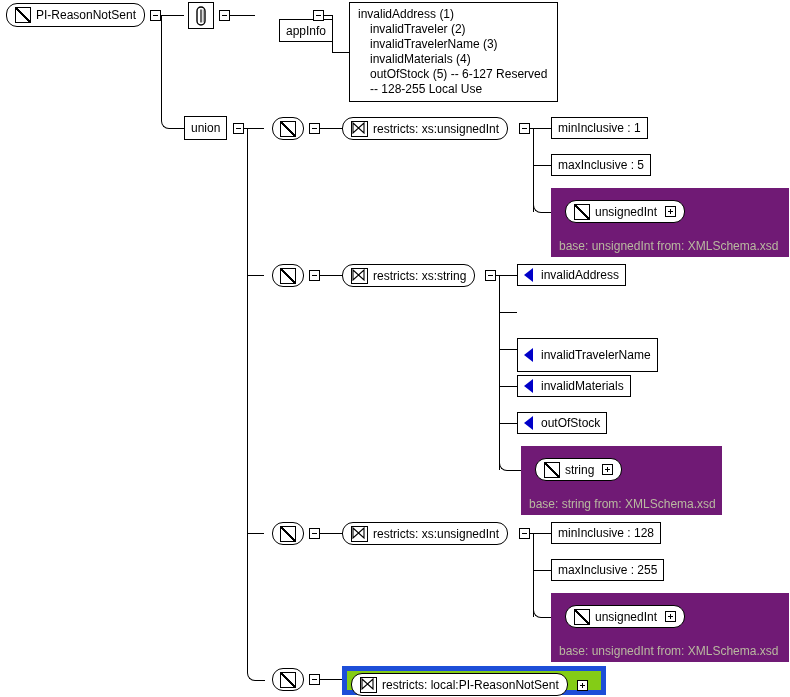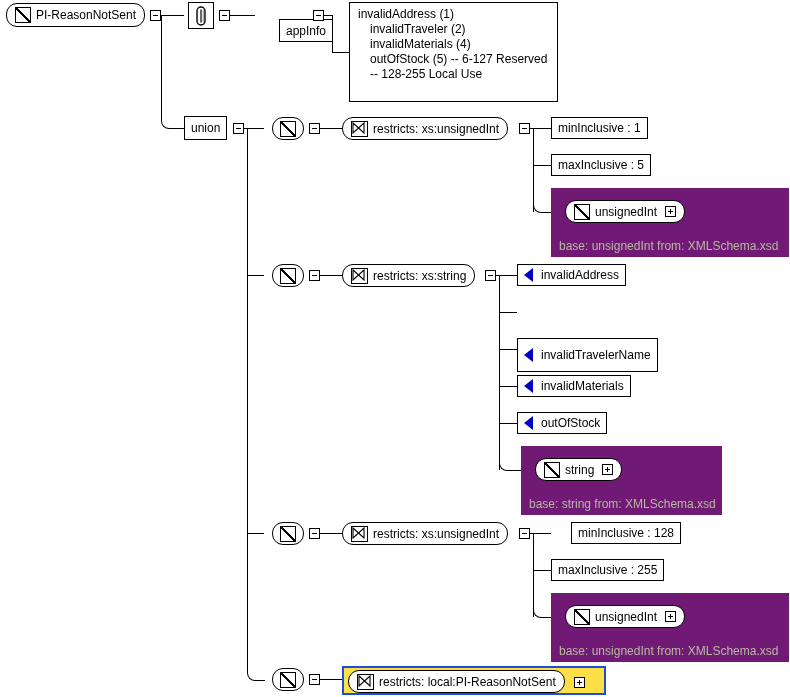--- a/index.html
+++ b/index.html
@@ -207,22 +207,22 @@
     left: 8px;
     bottom: 4px;
     color: #b9b9a0;
     font-size: 12px;
     white-space: nowrap;
   }
 
   
   .bluegroup {
     position: absolute;
-    border: 2px solid #1d4ed8;
-    background: #fde047;
+    border: 5px solid #1d4ed8;
+    background: #84cc16;
     box-sizing: border-box;
   }
 
   .label { line-height: 1; }
 </style>
 </head>
 <body>
 
 <div id="canvas">
 
@@ -251,20 +251,21 @@
   </div>
   <div class="toggle" style="left:313px; top:10px;"></div>
 
   <div class="line hline" style="left:324px; top:15px; width:9px;"></div>
   <div class="line vline" style="left:332px; top:15px; height:38px;"></div>
   <div class="line hline" style="left:332px; top:52px; width:18px;"></div>
 
   <div class="annotation shadow" style="left:349px; top:2px; width:209px; height:100px;">
     <div class="ln">invalidAddress (1)</div>
     <div class="ln ind">invalidTraveler (2)</div>
+    <div class="ln ind">invalidTravelerName (3)</div>
     <div class="ln ind">invalidMaterials (4)</div>
     <div class="ln ind">outOfStock (5) -- 6-127 Reserved</div>
     <div class="ln ind">-- 128-255 Local Use</div>
   </div>
 
   <div class="elbow" style="left:161px; top:16px; width:24px; height:112px;"></div>
 
   <div class="node rect shadow" style="left:184px; top:116px; height:24px;">
     <span class="label">union</span>
   </div>
@@ -377,21 +378,21 @@
     </span>
     <span class="label">restricts: xs:unsignedInt</span>
   </div>
   <div class="toggle" style="left:519px; top:528px;"></div>
 
   <div class="line hline" style="left:530px; top:533px; width:21px;"></div>
   <div class="line vline" style="left:533px; top:533px; height:84px;"></div>
   <div class="line hline" style="left:533px; top:570px; width:18px;"></div>
   <div class="elbow" style="left:533px; top:590px; width:18px; height:27px;"></div>
 
-  <div class="node rect shadow" style="left:551px; top:522px; height:22px;margin-left:20px;">
+  <div class="node rect shadow" style="left:551px; top:522px; height:22px;">
     <span class="label">minInclusive : 128</span>
   </div>
   <div class="node rect shadow" style="left:551px; top:559px; height:22px;">
     <span class="label">maxInclusive : 255</span>
   </div>
 
   <div class="basegroup" style="left:551px; top:593px; width:238px; height:69px;">
     <div class="node oct shadow" style="left:14px; top:12px; height:23px;">
       <span class="icon icon-simple"></span>
       <span class="label">unsignedInt</span>

